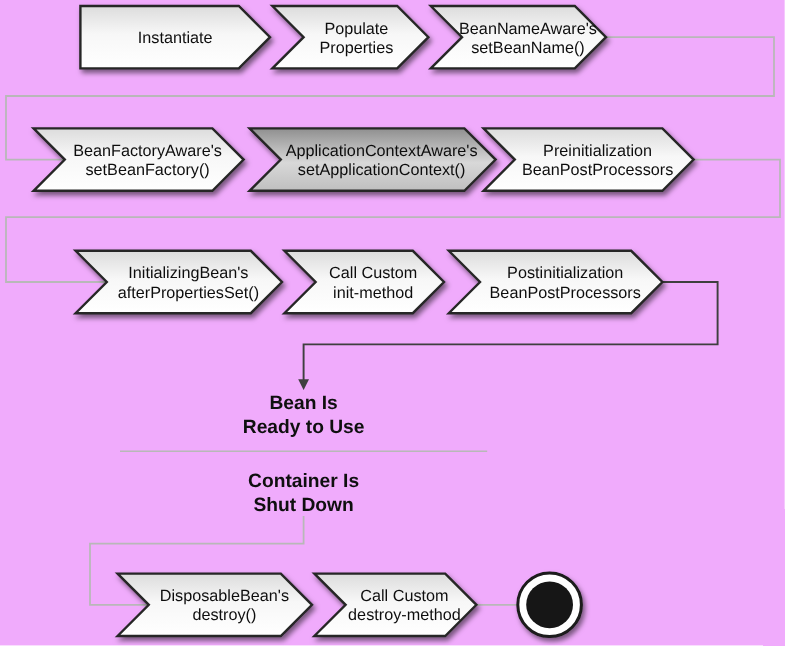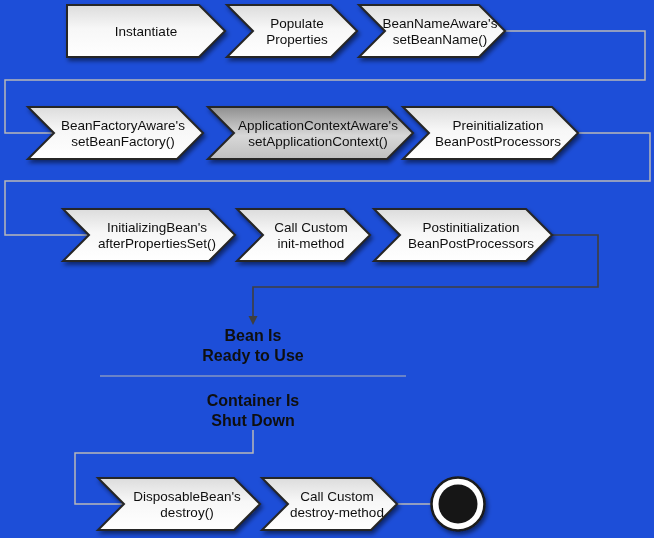--- a/index.html
+++ b/index.html
@@ -1,17 +1,17 @@
 <!DOCTYPE html>
 <html><head>
 <meta charset="utf-8">
 <style>
   html,body{margin:0;padding:0;background:#fff;}
   #stage{
-    position:relative;width:654px;height:538px;background:#1d4ed8;overflow:hidden;
+    position:relative;width:654px;height:538px;background:#f0abfc;overflow:hidden;
     font-family:"Liberation Sans", sans-serif;
   }
   svg text{
     font-family:"Liberation Sans", sans-serif;
     fill:#0f0f0f;
   }
   .step-text{font-size:13.5px;}
   .big-label{font-size:16px;font-weight:bold;}
 </style>
 </head>

